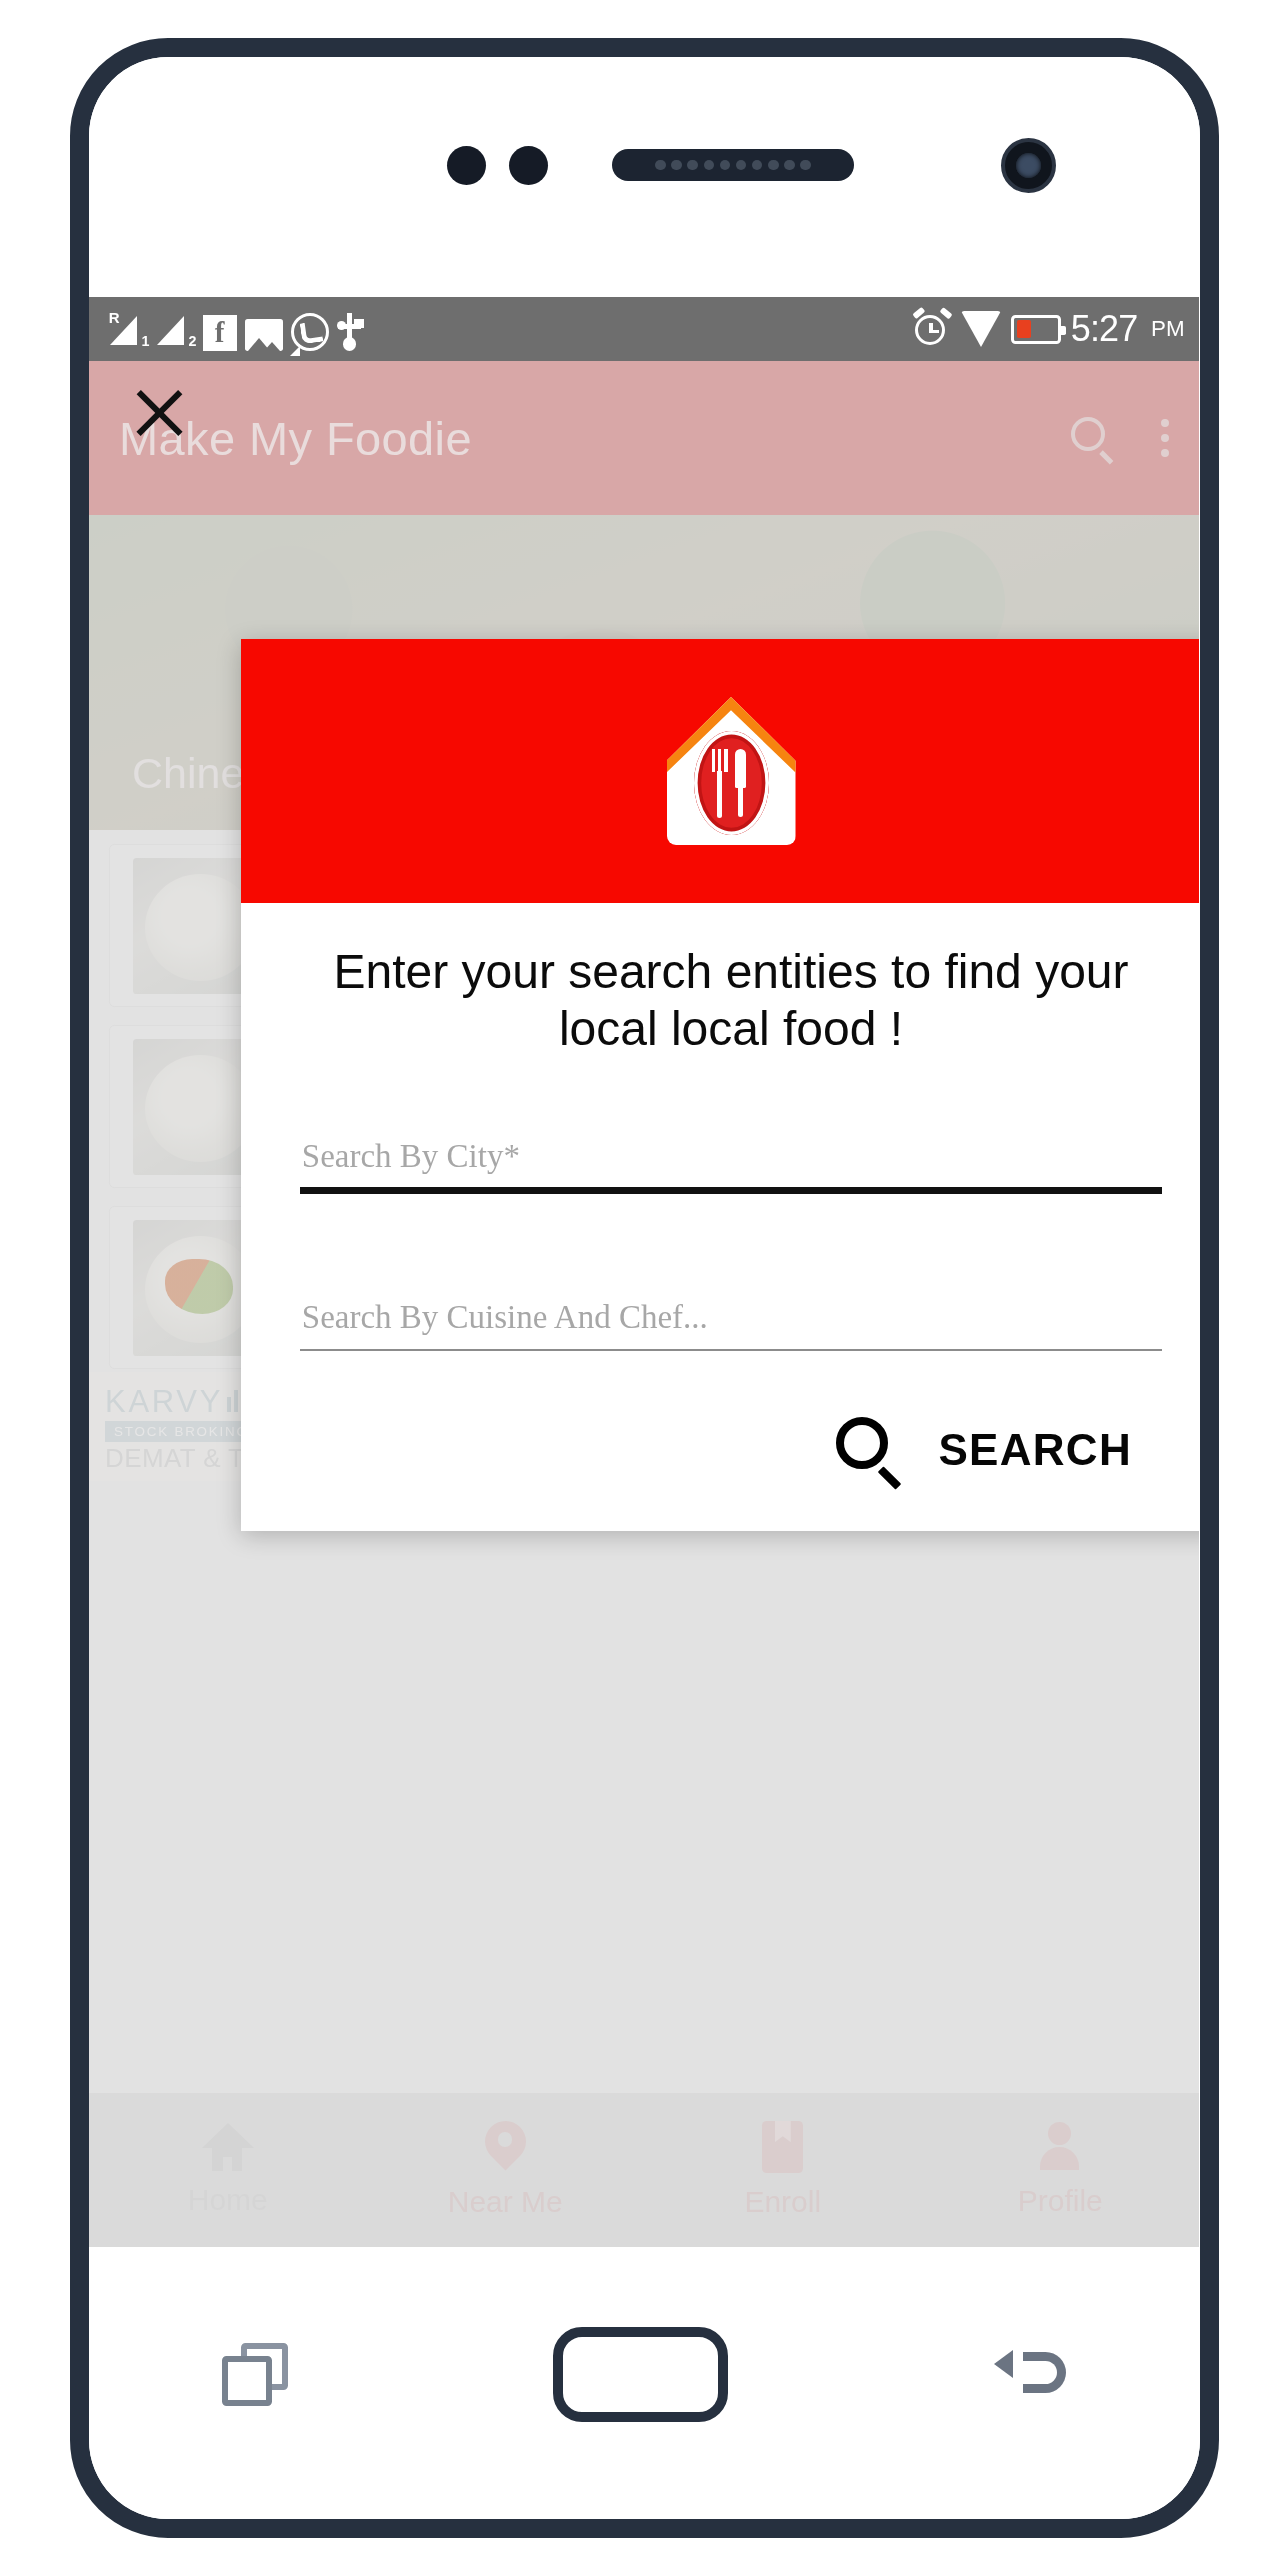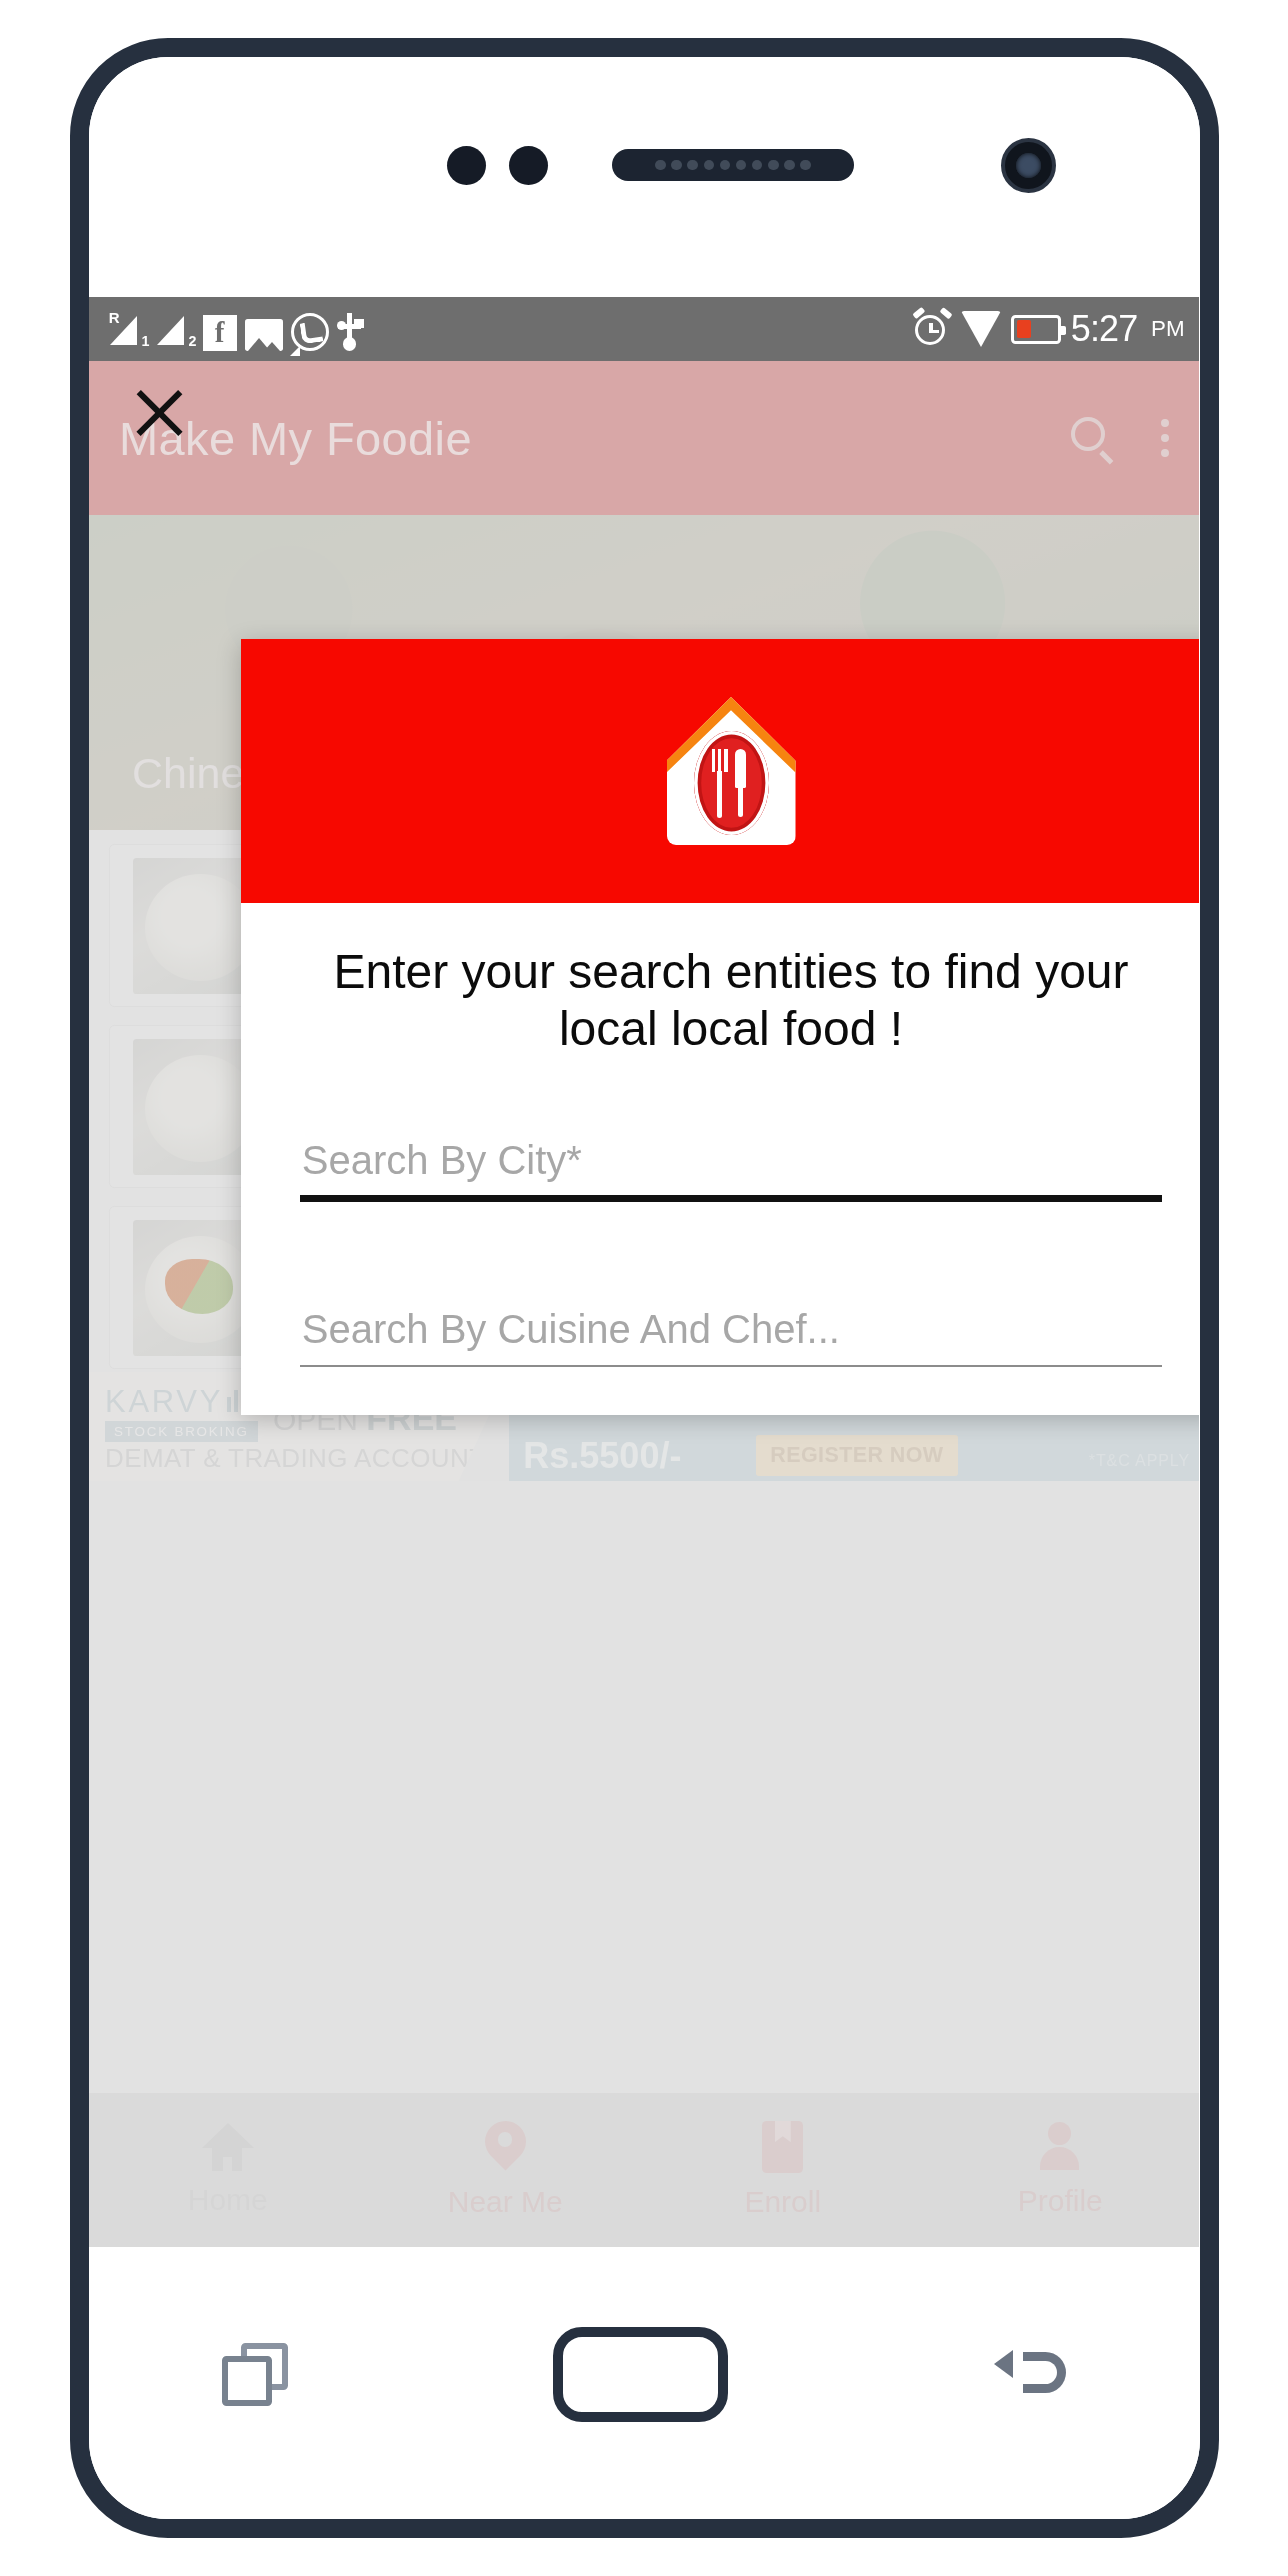--- a/index.html
+++ b/index.html
@@ -476,22 +476,22 @@
   #dialog-title {
     text-align: center; font-size: 48px; line-height: 1.18;
     color: #0b0b0b; font-weight: 400;
     padding: 0 12.5px;
   }
   .field { margin-top: 0; position: relative; }
   #field-city { margin-top: 77px; }
   #field-cuisine { margin-top: 102px; }
   .field input {
     width: 100%; border: none; outline: none; background: transparent;
-    font-family: Liberation Sans, sans-serif;
-    font-size: 40px; color: #1a1a1a; padding: 3.6px 1.8px 12.5px 1.8px;
+    font-family: Liberation Serif, serif;
+    font-size: 33px; color: #1a1a1a; padding: 3.6px 1.8px 12.5px 1.8px;
   }
   .field input::placeholder { color: #a7a7a7; opacity: 1; }
   .field .underline { display: block; width: 100%; }
   #field-city .underline { height: 6.3px; background: #111111; }
   #field-cuisine .underline { height: 2.7px; background: #8c8c8c; }
 
   #search-row {
     margin-top: 66px; display: flex; align-items: center;
     justify-content: flex-end; gap: 36px; padding-right: 30px;
   }
@@ -731,20 +731,27 @@
           <div class="field" id="field-city">
             <input type="text" placeholder="Search By City*" style="">
             <span class="underline"></span>
           </div>
 
           <div class="field" id="field-cuisine">
             <input type="text" placeholder="Search By Cuisine And Chef..." style="">
             <span class="underline"></span>
           </div>
 
+          <div id="search-row">
+            <span id="search-icon">
+              <span class="lens"></span>
+                <span class="stick"></span>
+            </span>
+            <span id="search-label">SEARCH</span>
+          </div>
         </div>
       </div>
 
     </div>
 
     <div id="soft-keys">
       <span id="key-recent">
         <span class="back-sq"></span>
           <span class="front-sq"></span>
       </span>

